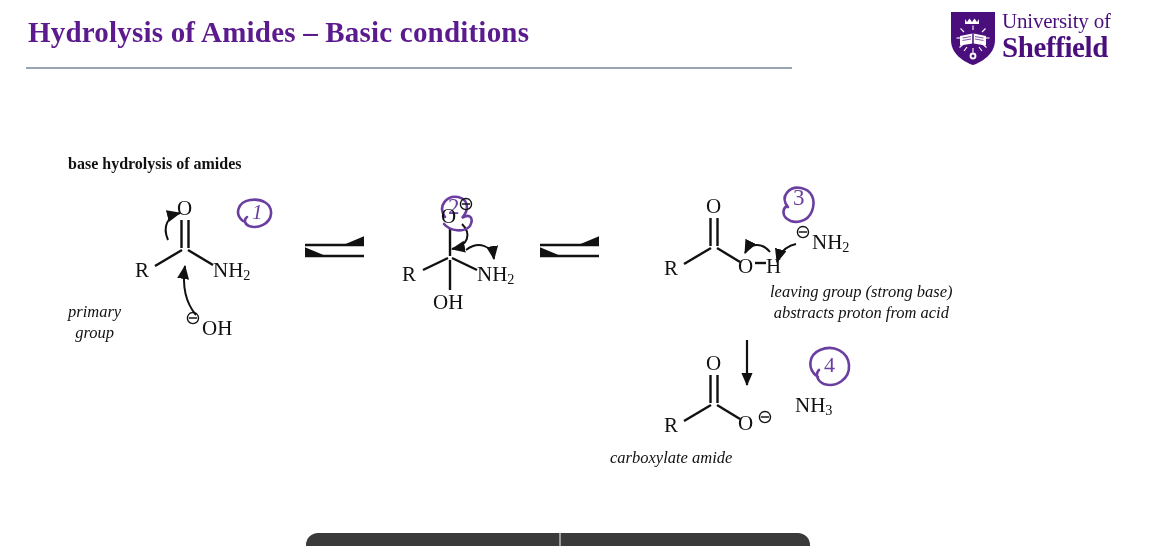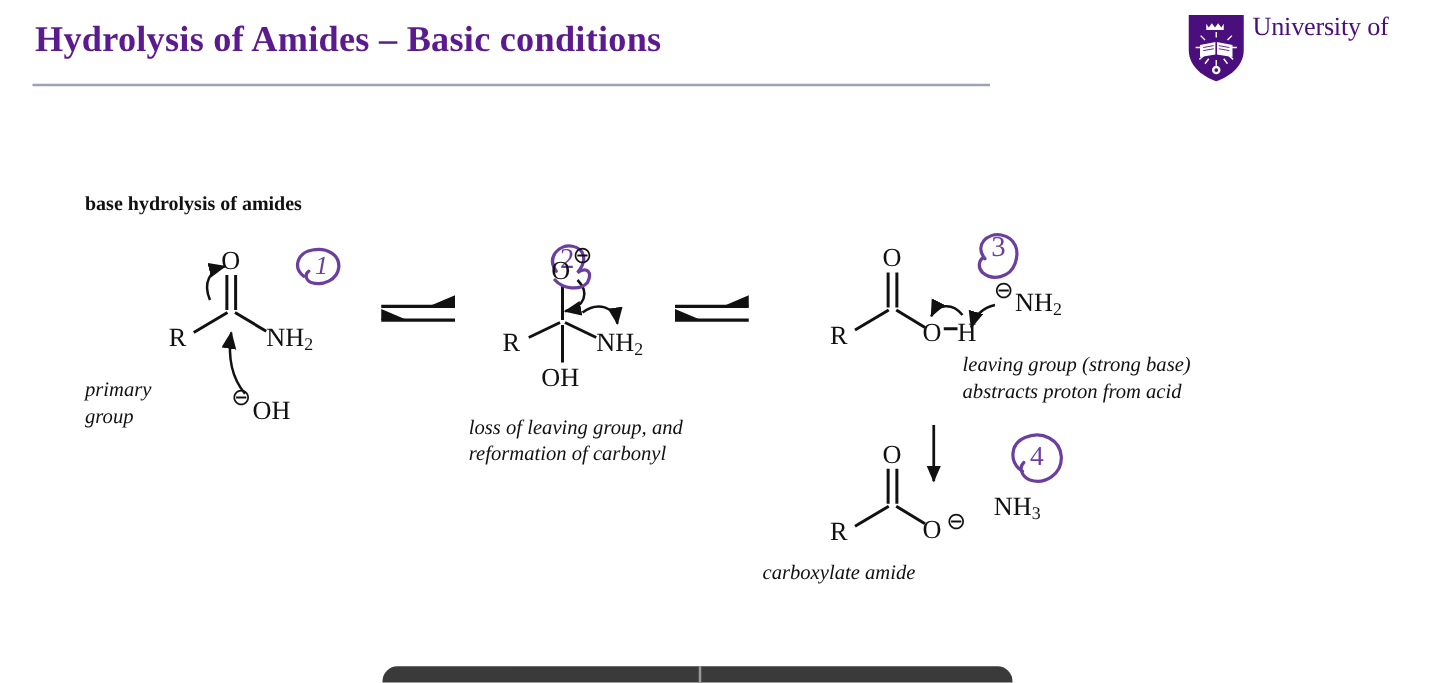--- a/index.html
+++ b/index.html
@@ -111,20 +111,21 @@
     vertical-align: -0.22em;
   }
   .caption {
     position: absolute;
     font-family: "Liberation Serif", serif;
     font-style: italic;
     font-size: 16.5px;
     line-height: 1.25;
     color: #111111;
     white-space: nowrap;
+    text-align: center;
   }
   .annot {
     position: absolute;
     font-family: "Liberation Serif", serif;
     color: #6b3fa0;
     font-size: 19px;
   }
   svg.layer {
     position: absolute;
     left: 0; top: 0;
@@ -188,20 +189,21 @@
         <line x1="12.5" y1="30.5" x2="21" y2="29"></line>
         <line x1="25" y1="26.5" x2="33.5" y2="28"></line>
         <line x1="25" y1="29" x2="33.5" y2="30.5"></line>
       </g>
 
       <circle cx="23" cy="46" r="3.4" fill="#ffffff"></circle>
       <circle cx="23" cy="46" r="1.5" fill="#4b0f7d"></circle>
     </svg>
     <div id="logo-wordmark">
       <span id="logo-line1">University of</span>
+      <span id="logo-line2">Sheffield</span>
     </div>
   </div>
 </div>
 
 <div id="scheme">
 
   <div id="scheme-heading">base hydrolysis of amides</div>
 
   <svg class="layer">
     <defs>
@@ -302,24 +304,20 @@
     <span>group</span>
   </div>
 
   <div class="chem-label" style="left:441px; top:104px;">O</div>
   <div class="chem-label" style="left:458px; top:92px; font-size:19px;">⊖</div>
   <div class="chem-label" style="left:402px; top:162px;">R</div>
   <div class="chem-label" style="left:477px; top:162px;">
     <span>NH</span><sub>2</sub>
   </div>
   <div class="chem-label" style="left:433px; top:190px;">OH</div>
-  <div class="caption" style="left:375px; top:232px;">
-    <span>loss of leaving group, and</span><br>
-    <span>reformation of carbonyl</span>
-  </div>
 
   <div class="chem-label" style="left:706px; top:94px;">O</div>
   <div class="chem-label" style="left:664px; top:156px;">R</div>
   <div class="chem-label" style="left:738px; top:154px;">O</div>
   <div class="chem-label" style="left:766px; top:154px;">H</div>
   <div class="chem-label" style="left:795px; top:120px; font-size:19px;">⊖</div>
   <div class="chem-label" style="left:812px; top:130px;">
     <span>NH</span><sub>2</sub>
   </div>
   <div class="caption" style="left:770px; top:182px;">

